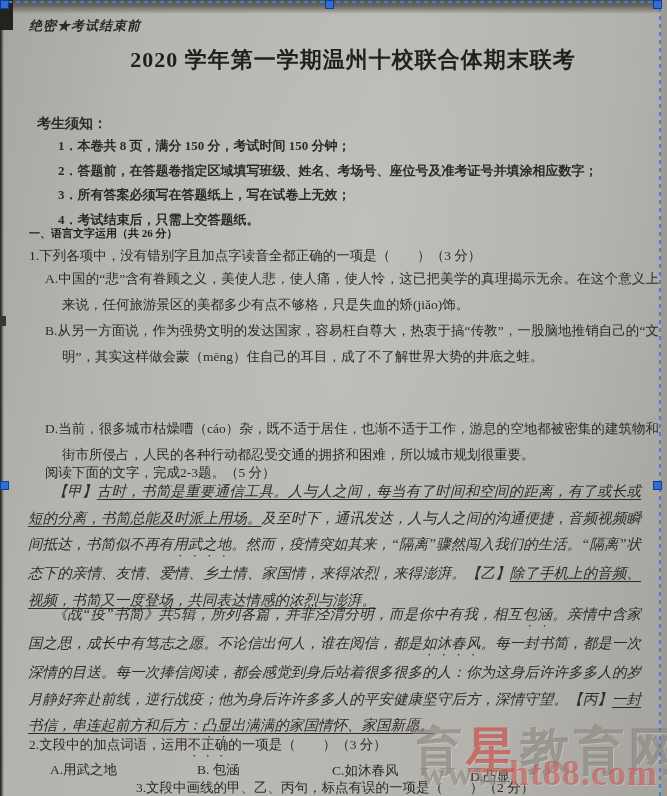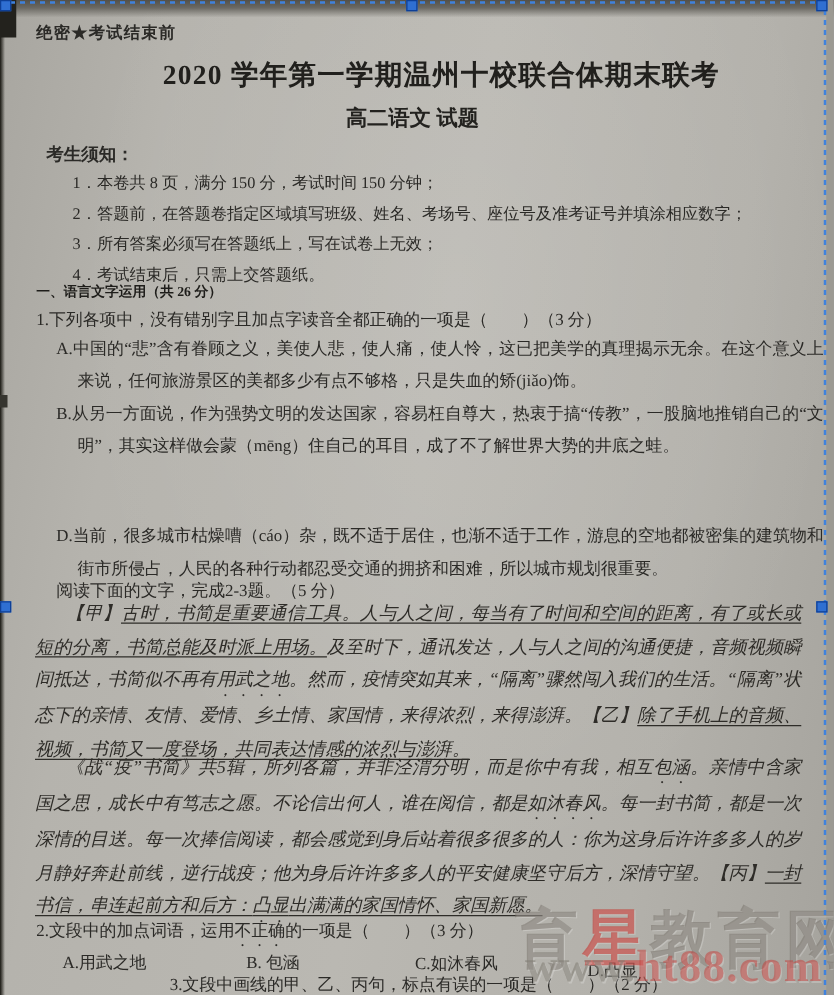--- a/index.html
+++ b/index.html
@@ -24,25 +24,25 @@
     background:repeating-linear-gradient(90deg,#3f82dd 0 4px,rgba(0,0,0,0) 4px 8px);}
   .sel-right{position:absolute;top:0;left:659px;width:2px;height:796px;z-index:10;
     background:repeating-linear-gradient(180deg,#3f82dd 0 4px,rgba(0,0,0,0) 4px 8px);}
   .handle{position:absolute;width:9px;height:9px;background:#2f6fd2;border:1px solid #0e3f96;
     box-sizing:border-box;z-index:11;}
   .h-tl{top:0;left:0}.h-tm{top:0;left:325px}.h-tr{top:0;left:653px}
   .h-lm{top:481px;left:0}.h-rm{top:481px;left:653px}
   
   .abs{position:absolute;z-index:2;}
   .center{left:0;width:660px;text-align:center;}
-  .secret{top:17px;left:29px;font-size:13px;font-weight:bold;letter-spacing:1px;}
+  .secret{top:17px;left:29px;font-size:13px;font-weight:bold;letter-spacing:1px;font-style:italic;}
   .title{top:45px;font-size:22px;font-weight:bold;letter-spacing:1px;color:#21201d;margin-left:23px;}
   .subtitle{top:83px;font-size:17px;font-weight:bold;color:#23221f;}
   .notice-head{top:115px;left:37px;font-size:14px;font-weight:bold;}
-  .notice{top:134px;left:58px;width:580px;font-size:13px;}
+  .notice{top:134px;left:58px;width:580px;font-size:13px;font-weight:bold;}
   .notice div{height:24.5px;line-height:24.5px;white-space:nowrap;}
   .sec-head{top:226px;left:29px;font-size:11px;font-weight:bold;color:#1e1d1a;}
   .stem{left:29px;width:612px;font-size:13.5px;}
   .q1-stem{top:247px;}
   .opt{left:45px;width:597px;font-size:13.5px;line-height:25.5px;text-align:justify;
     padding-left:17px;text-indent:-17px;}
   .opt-a{top:266px}.opt-b{top:318px}.opt-c{top:369px}.opt-d{top:416px}
   .read-intro{top:464px;left:45px;font-size:13.5px;}
   .para{left:28px;width:613px;font-size:14.5px;line-height:26.5px;text-align:justify;
     text-indent:1.7em;font-style:italic;color:#2e2c28;}
@@ -76,21 +76,20 @@
   <div class="sel-top"></div>
   <div class="sel-right"></div>
   <div class="handle h-tl"></div>
   <div class="handle h-tm"></div>
   <div class="handle h-tr"></div>
   <div class="handle h-lm"></div>
   <div class="handle h-rm"></div>
 
   <div class="abs secret">绝密★考试结束前</div>
   <div class="abs center title">2020 学年第一学期温州十校联合体期末联考</div>
-  <div class="abs center subtitle">高二语文 试题</div>
 
   <div class="abs notice-head">考生须知：</div>
   <div class="abs notice">
     <div>1．本卷共 8 页，满分 150 分，考试时间 150 分钟；</div>
     <div>2．答题前，在答题卷指定区域填写班级、姓名、考场号、座位号及准考证号并填涂相应数字；</div>
     <div>3．所有答案必须写在答题纸上，写在试卷上无效；</div>
     <div>4．考试结束后，只需上交答题纸。</div>
   </div>
 
   <div class="abs sec-head">一、语言文字运用（共 26 分）</div>

